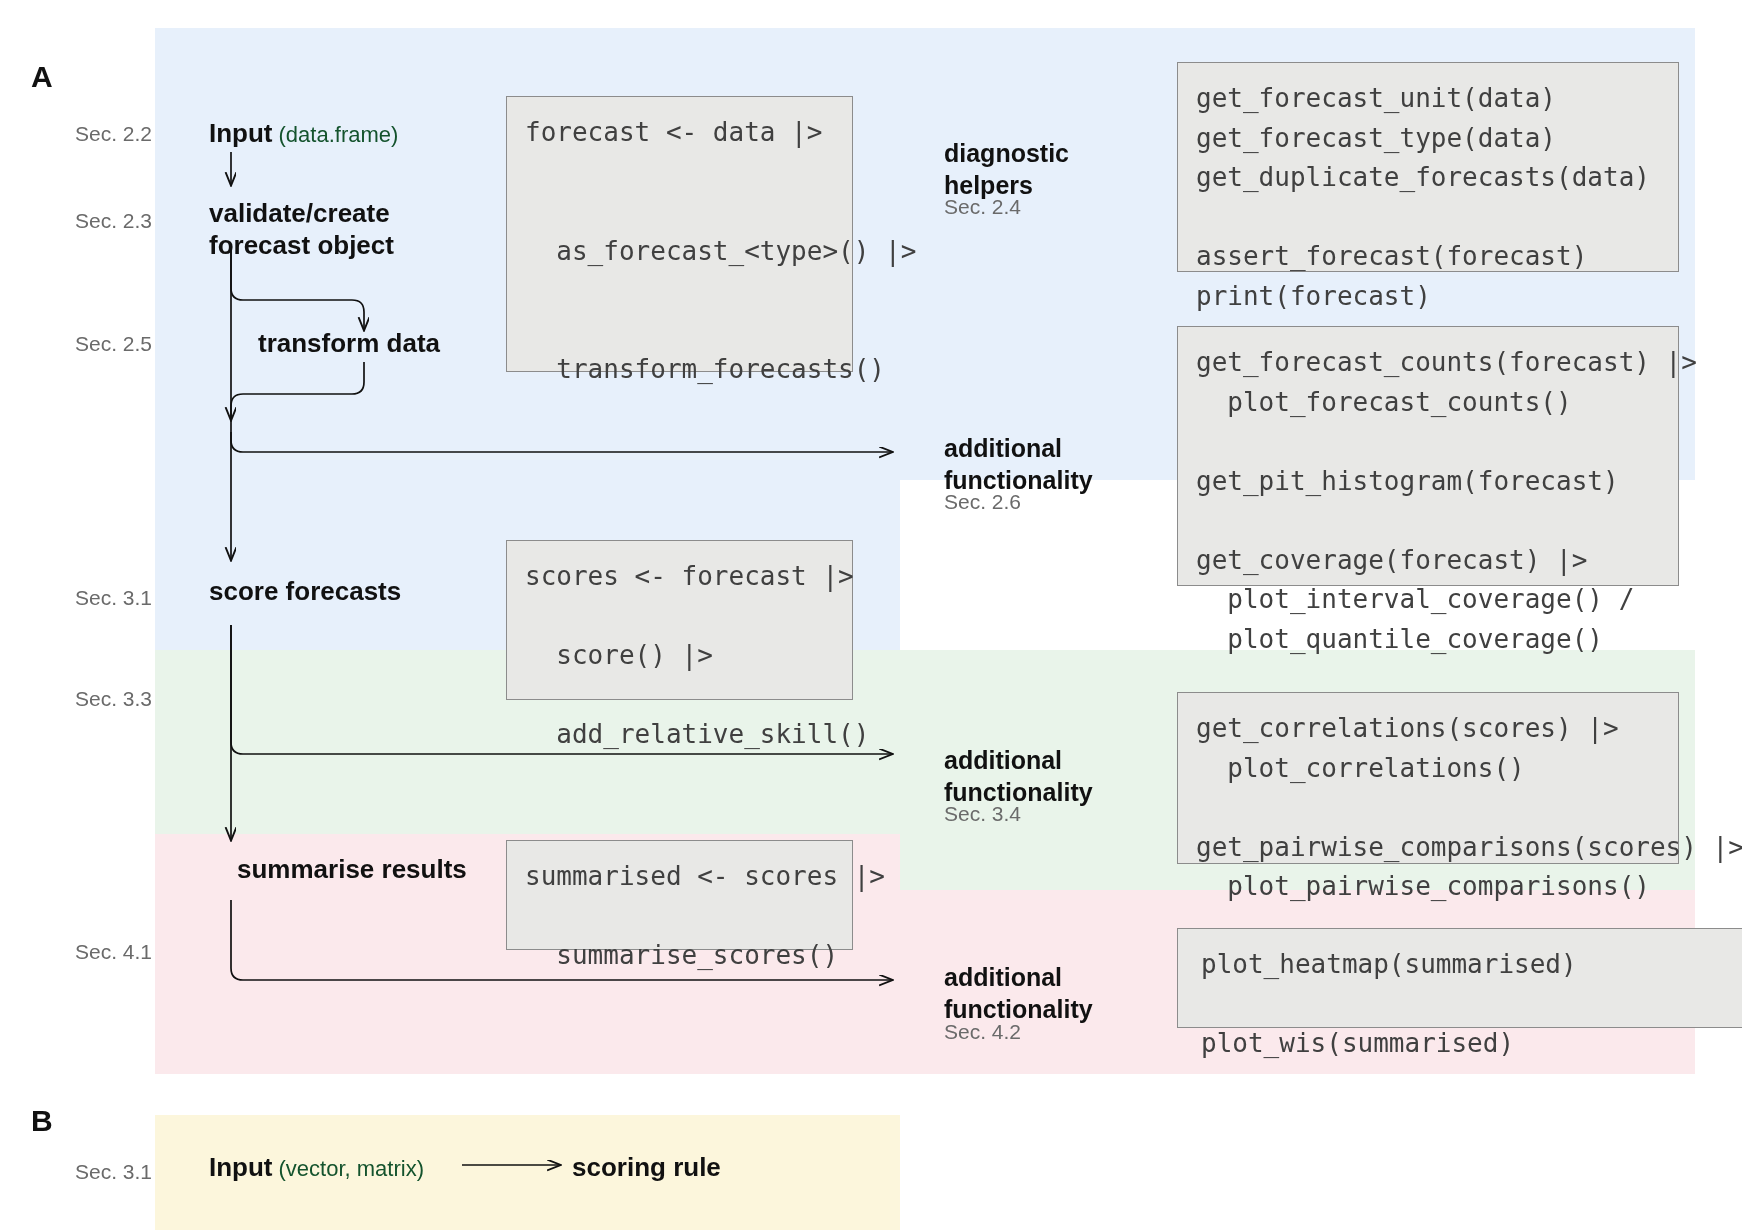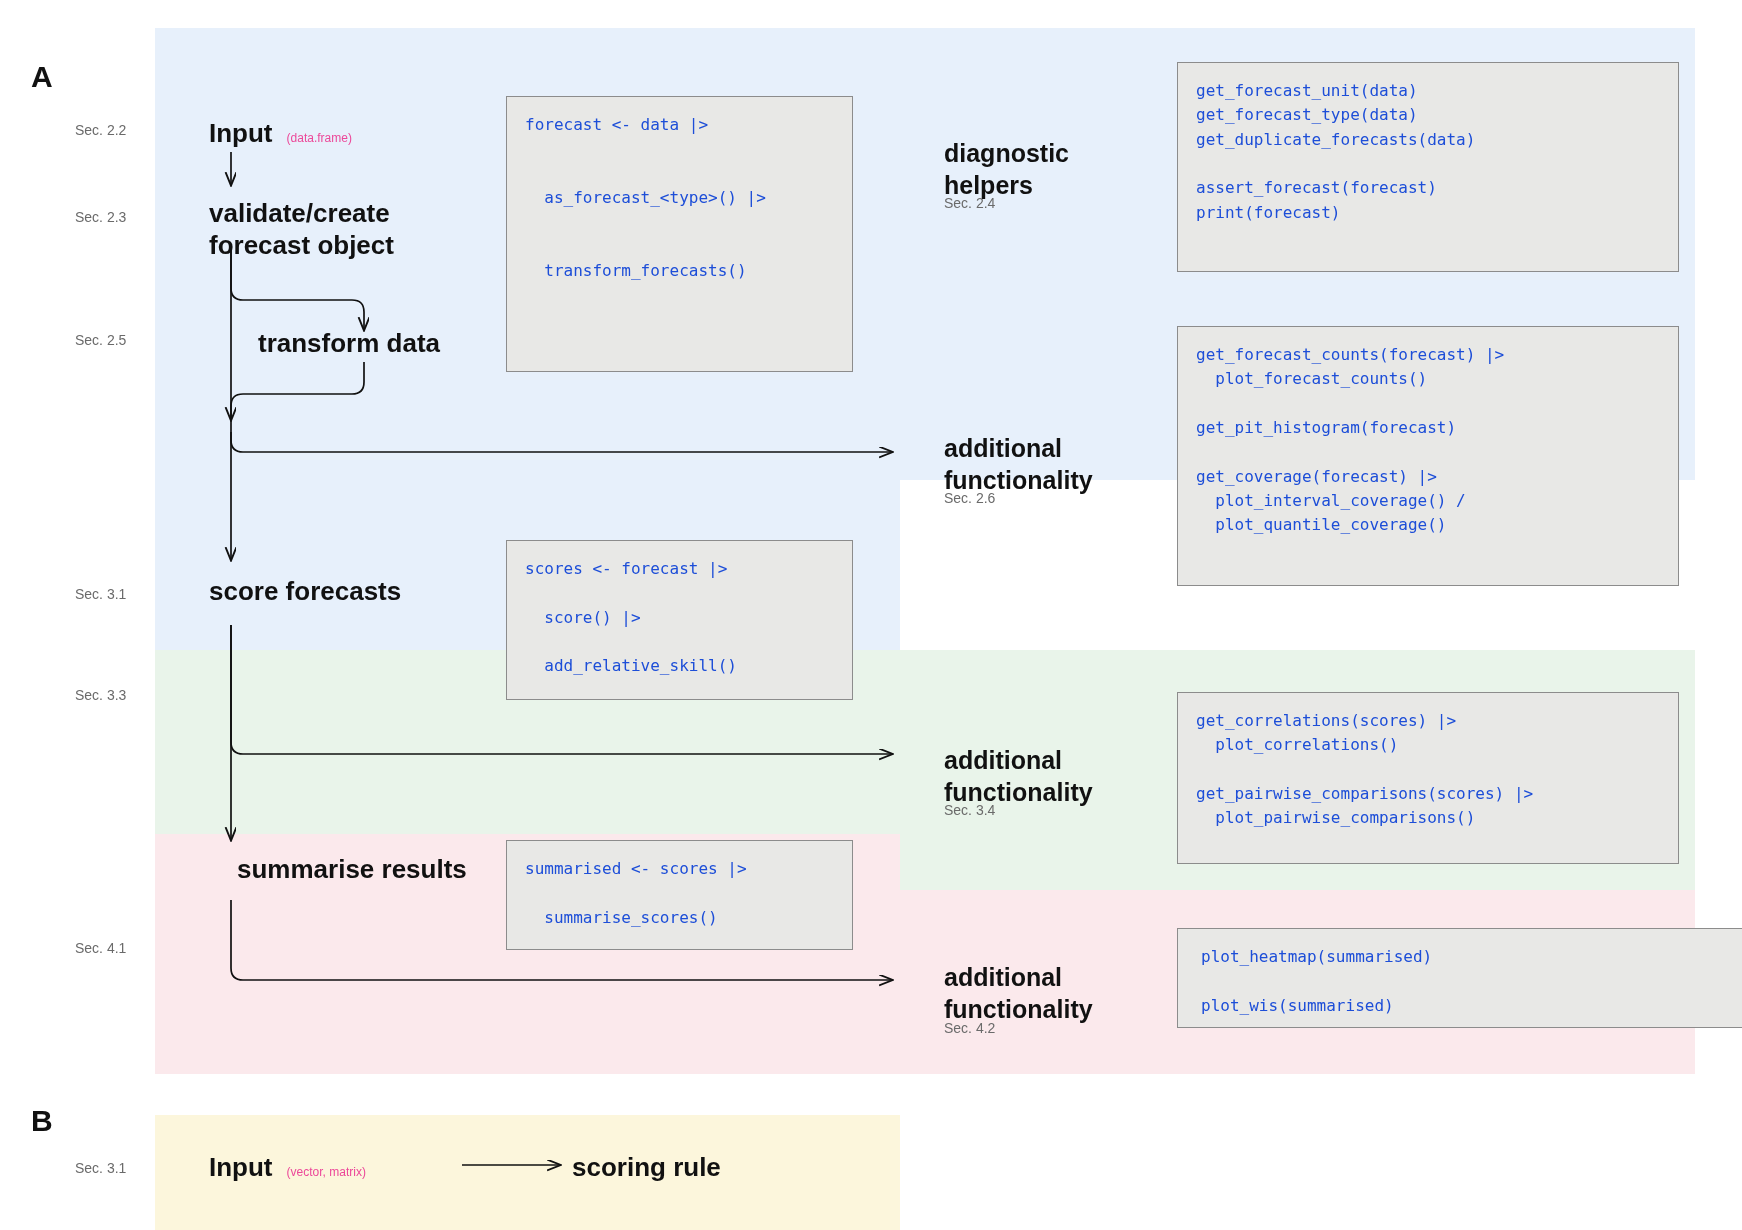--- a/index.html
+++ b/index.html
@@ -34,61 +34,61 @@
     font-weight: bold;
     font-size: 30px;
     color: #111;
   }
   #panel-letter-a { left: 31px; top: 60px; }
   #panel-letter-b { left: 31px; top: 1104px; }
 
   
   .sec-ref {
     position: absolute;
-    font-size: 14px;
+    font-size: 21px;
     color: #6a6a6a;
     white-space: nowrap;
   }
 
   
   .node {
     position: absolute;
     font-weight: bold;
     font-size: 26px;
     color: #111;
     line-height: 1.22;
     white-space: nowrap;
   }
   .node .sub {
     font-weight: normal;
-    font-size: 12px;
-    color: #ec4899;
-    margin-left: 14px;
+    font-size: 22px;
+    color: #14532d;
+    margin-left: 6px;
   }
 
   
   .cat {
     position: absolute;
     font-weight: bold;
     font-size: 25px;
     color: #111;
     line-height: 1.26;
     white-space: pre-line;
     margin-top: 20px;
   }
 
   
   .codebox {
     position: absolute;
     background: #e8e8e6;
     border: 1px solid #8c8c8c;
     box-sizing: border-box;
     font-family: "DejaVu Sans Mono", monospace;
-    font-size: 16px;
-    color: #1d4ed8;
+    font-size: 26px;
+    color: #404040;
     line-height: 1.52;
     white-space: pre;
     padding: 16px 18px;
   }
 
   
   #arrows {
     position: absolute;
     left: 0; top: 0;
     width: 1742px; height: 1230px;

